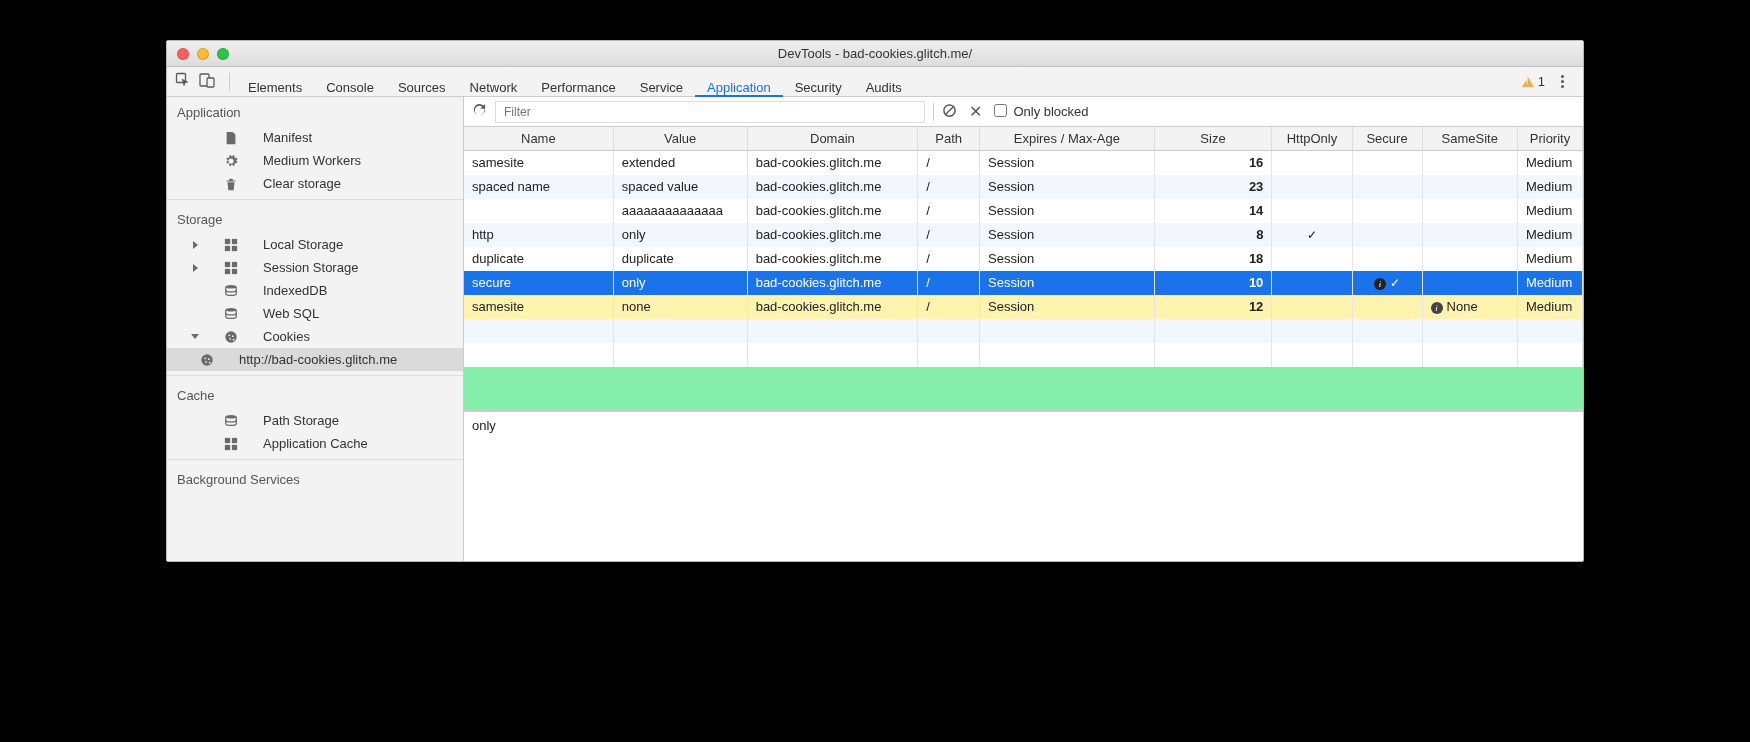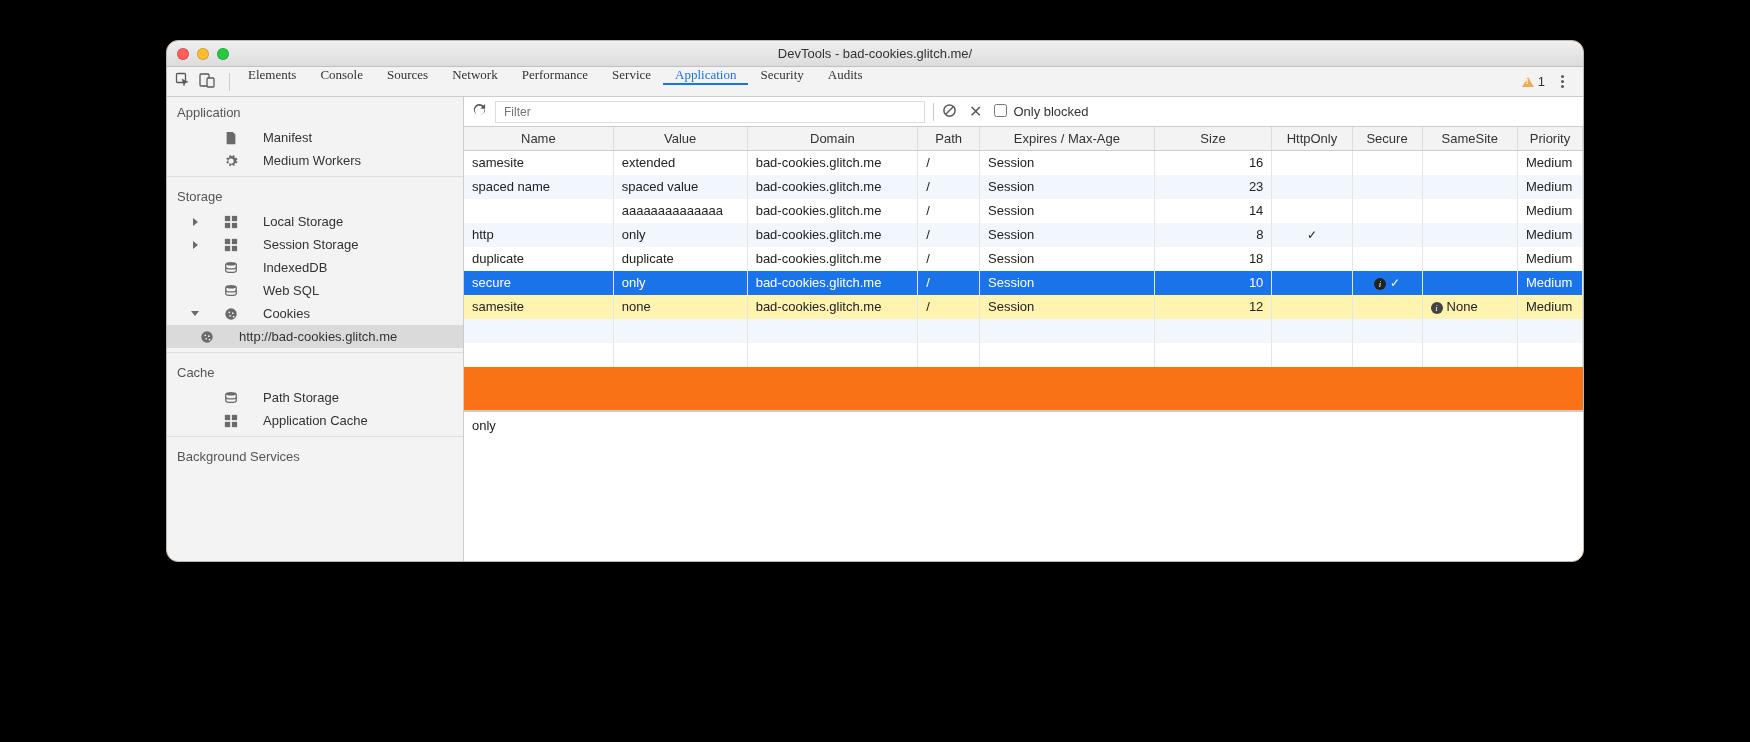--- a/index.html
+++ b/index.html
@@ -1,30 +1,30 @@
 <!DOCTYPE html>
 <html><head>
 <meta charset="utf-8">
 <style>
 * { box-sizing: border-box; margin: 0; padding: 0; }
 body { font-family: -apple-system, BlinkMacSystemFont, "Segoe UI", Helvetica, Arial, sans-serif; font-size: 12px; background: #000; display: flex; align-items: flex-start; justify-content: center; padding: 40px 60px 80px 60px; }
-.window { width: 1418px; background: #f97316; border-radius: 12px; overflow: hidden; box-shadow: 0 20px 60px rgba(0,0,0,0.6); border: 1px solid #b8b8b8; }
+.window { width: 1418px; background: #86efac; border-radius: 2px; overflow: hidden; box-shadow: 0 20px 60px rgba(0,0,0,0.6); border: 1px solid #b8b8b8; }
 .titlebar { height: 26px; background: linear-gradient(#efefef, #dcdcdc); border-bottom: 1px solid #c0c0c0; display: flex; align-items: center; position: relative; }
 .traffic { display: flex; gap: 8px; padding-left: 10px; }
 .dot { width: 12px; height: 12px; border-radius: 50%; border: 0.5px solid rgba(0,0,0,0.15); }
 .dot.red { background: #ff5f57; }
 .dot.yellow { background: #febc2e; }
 .dot.green { background: #28c840; }
 .title { position: absolute; left: 0; right: 0; text-align: center; font-size: 13px; color: #333; pointer-events: none; }
 .tabbar { height: 30px; background: #f3f3f3; border-bottom: 1px solid #ccc; display: flex; align-items: center; padding: 0 8px; position: relative; }
 .tabbar-left { display: flex; align-items: center; gap: 8px; }
 .inspect-icon svg, .device-icon svg { width: 16px; height: 16px; fill: none; stroke: #5a5a5a; stroke-width: 1.3; }
 .device-icon svg { fill: #5a5a5a; stroke: none; }
 .tabbar .divider { width: 1px; height: 18px; background: #ccc; margin: 0 6px; }
-.tabs { display: flex; align-items: flex-start; height: 30px; font-family: Liberation Serif, serif; }
+.tabs { display: flex; align-items: flex-end; height: 30px; }
 .tab { padding: 0 12px; display: flex; align-items: center; font-size: 13px; color: #333; cursor: default; border-bottom: 2px solid transparent; }
 .tab.active { color: #1a73e8; border-bottom-color: #1a73e8; }
 .tabbar-right { margin-left: auto; display: flex; align-items: center; gap: 10px; padding-right: 6px; }
 .warn-badge { display: flex; align-items: center; gap: 4px; font-size: 13px; color: #333; }
 .warn-tri { width: 0; height: 0; border-left: 6px solid transparent; border-right: 6px solid transparent; border-bottom: 10px solid #f0ad4e; position: relative; }
 .warn-tri::after { content: "!"; position: absolute; left: -2px; top: 0px; font-size: 8px; color: #fff; font-weight: bold; }
 .kebab { width: 14px; display: flex; flex-direction: column; gap: 2px; align-items: center; }
 .kebab span { width: 3px; height: 3px; background: #5a5a5a; border-radius: 50%; }
 .body { display: flex; height: 464px; }
 .sidebar { width: 297px; background: #f3f3f3; border-right: 1px solid #ccc; overflow-y: auto; font-size: 13px; color: #333; }
@@ -52,21 +52,21 @@
 .checkbox input { width: 13px; height: 13px; }
 .table-wrap { flex: 1; overflow: auto; border-bottom: 1px solid #ccc; }
 table { border-collapse: collapse; width: 100%; table-layout: fixed; font-size: 13px; }
 th { text-align: center; font-weight: 400; background: #f3f3f3; border-bottom: 1px solid #ccc; border-right: 1px solid #ddd; padding: 4px 8px; color: #333; position: sticky; top: 0; }
 td { border-right: 1px solid #e5e5e5; padding: 3px 8px; white-space: nowrap; overflow: hidden; text-overflow: ellipsis; color: #222; height: 24px; }
 tbody tr { background: #fff; }
 tbody tr.alt { background: #f2f7fd; }
 tbody tr.selected { background: #1a73e8; color: #fff; }
 tbody tr.selected td { color: #fff; }
 tbody tr.highlighted { background: #fff3b0; }
-td.num { text-align: right; }
+td.num { text-align: right; font-weight: bold; }
 td.center { text-align: center; }
 .check { font-size: 12px; }
 .info-dot { display: inline-flex; width: 12px; height: 12px; background: #444; color: #fff; border-radius: 50%; align-items: center; justify-content: center; font-size: 9px; font-style: italic; font-family: Georgia, serif; margin-right: 4px; }
 tr.selected .info-dot { background: #222; }
 .detail { padding: 6px 8px; font-size: 13px; color: #222; border-top: 1px solid #ccc; flex: 0 0 auto; height: 150px; background: #fff; }
 </style>
 </head>
 <body>
 
 <div class="window">
@@ -134,20 +134,29 @@
         </div>
         <div class="sb-item indent1">
           <span class="sb-arrow-slot"></span>
           <span class="sb-icon">
             <svg viewBox="0 0 16 16">
               <path d="M8 5a3 3 0 1 0 0 6 3 3 0 0 0 0-6zm6 3l1.5.9-1 1.7-1.7-.4a5 5 0 0 1-.9.9l.4 1.7-1.7 1-.9-1.5a5 5 0 0 1-1.3 0L7.5 14l-1.7-1 .4-1.7a5 5 0 0 1-.9-.9l-1.7.4-1-1.7L4.1 8a5 5 0 0 1 0-1.3L2.6 5.8l1-1.7 1.7.4c.3-.3.6-.6.9-.9L5.8 2l1.7-1 .9 1.5a5 5 0 0 1 1.3 0L10.5 1l1.7 1-.4 1.7c.3.3.6.6.9.9l1.7-.4 1 1.7L14 7v1z" fill="#6a6a6a"></path>
             </svg>
           </span>
           <span>Medium Workers</span>
         </div>
+        <div class="sb-item indent1">
+          <span class="sb-arrow-slot"></span>
+          <span class="sb-icon">
+            <svg viewBox="0 0 16 16">
+              <path d="M3 4h10v1H3zM4 6h8l-1 9H5zM6 2h4v2H6z" fill="#6a6a6a"></path>
+            </svg>
+          </span>
+          <span>Clear storage</span>
+        </div>
         <div class="sb-divider"></div>
         <div class="sb-section-label">Storage</div>
         <div class="sb-item indent1">
           <span class="sb-arrow-slot">
             <span class="sb-arrow right"></span>
           </span>
           <span class="sb-icon">
             <svg viewBox="0 0 16 16">
               <rect x="1" y="1" width="6" height="6" fill="#6a6a6a"></rect>
               <rect x="9" y="1" width="6" height="6" fill="#6a6a6a"></rect>

